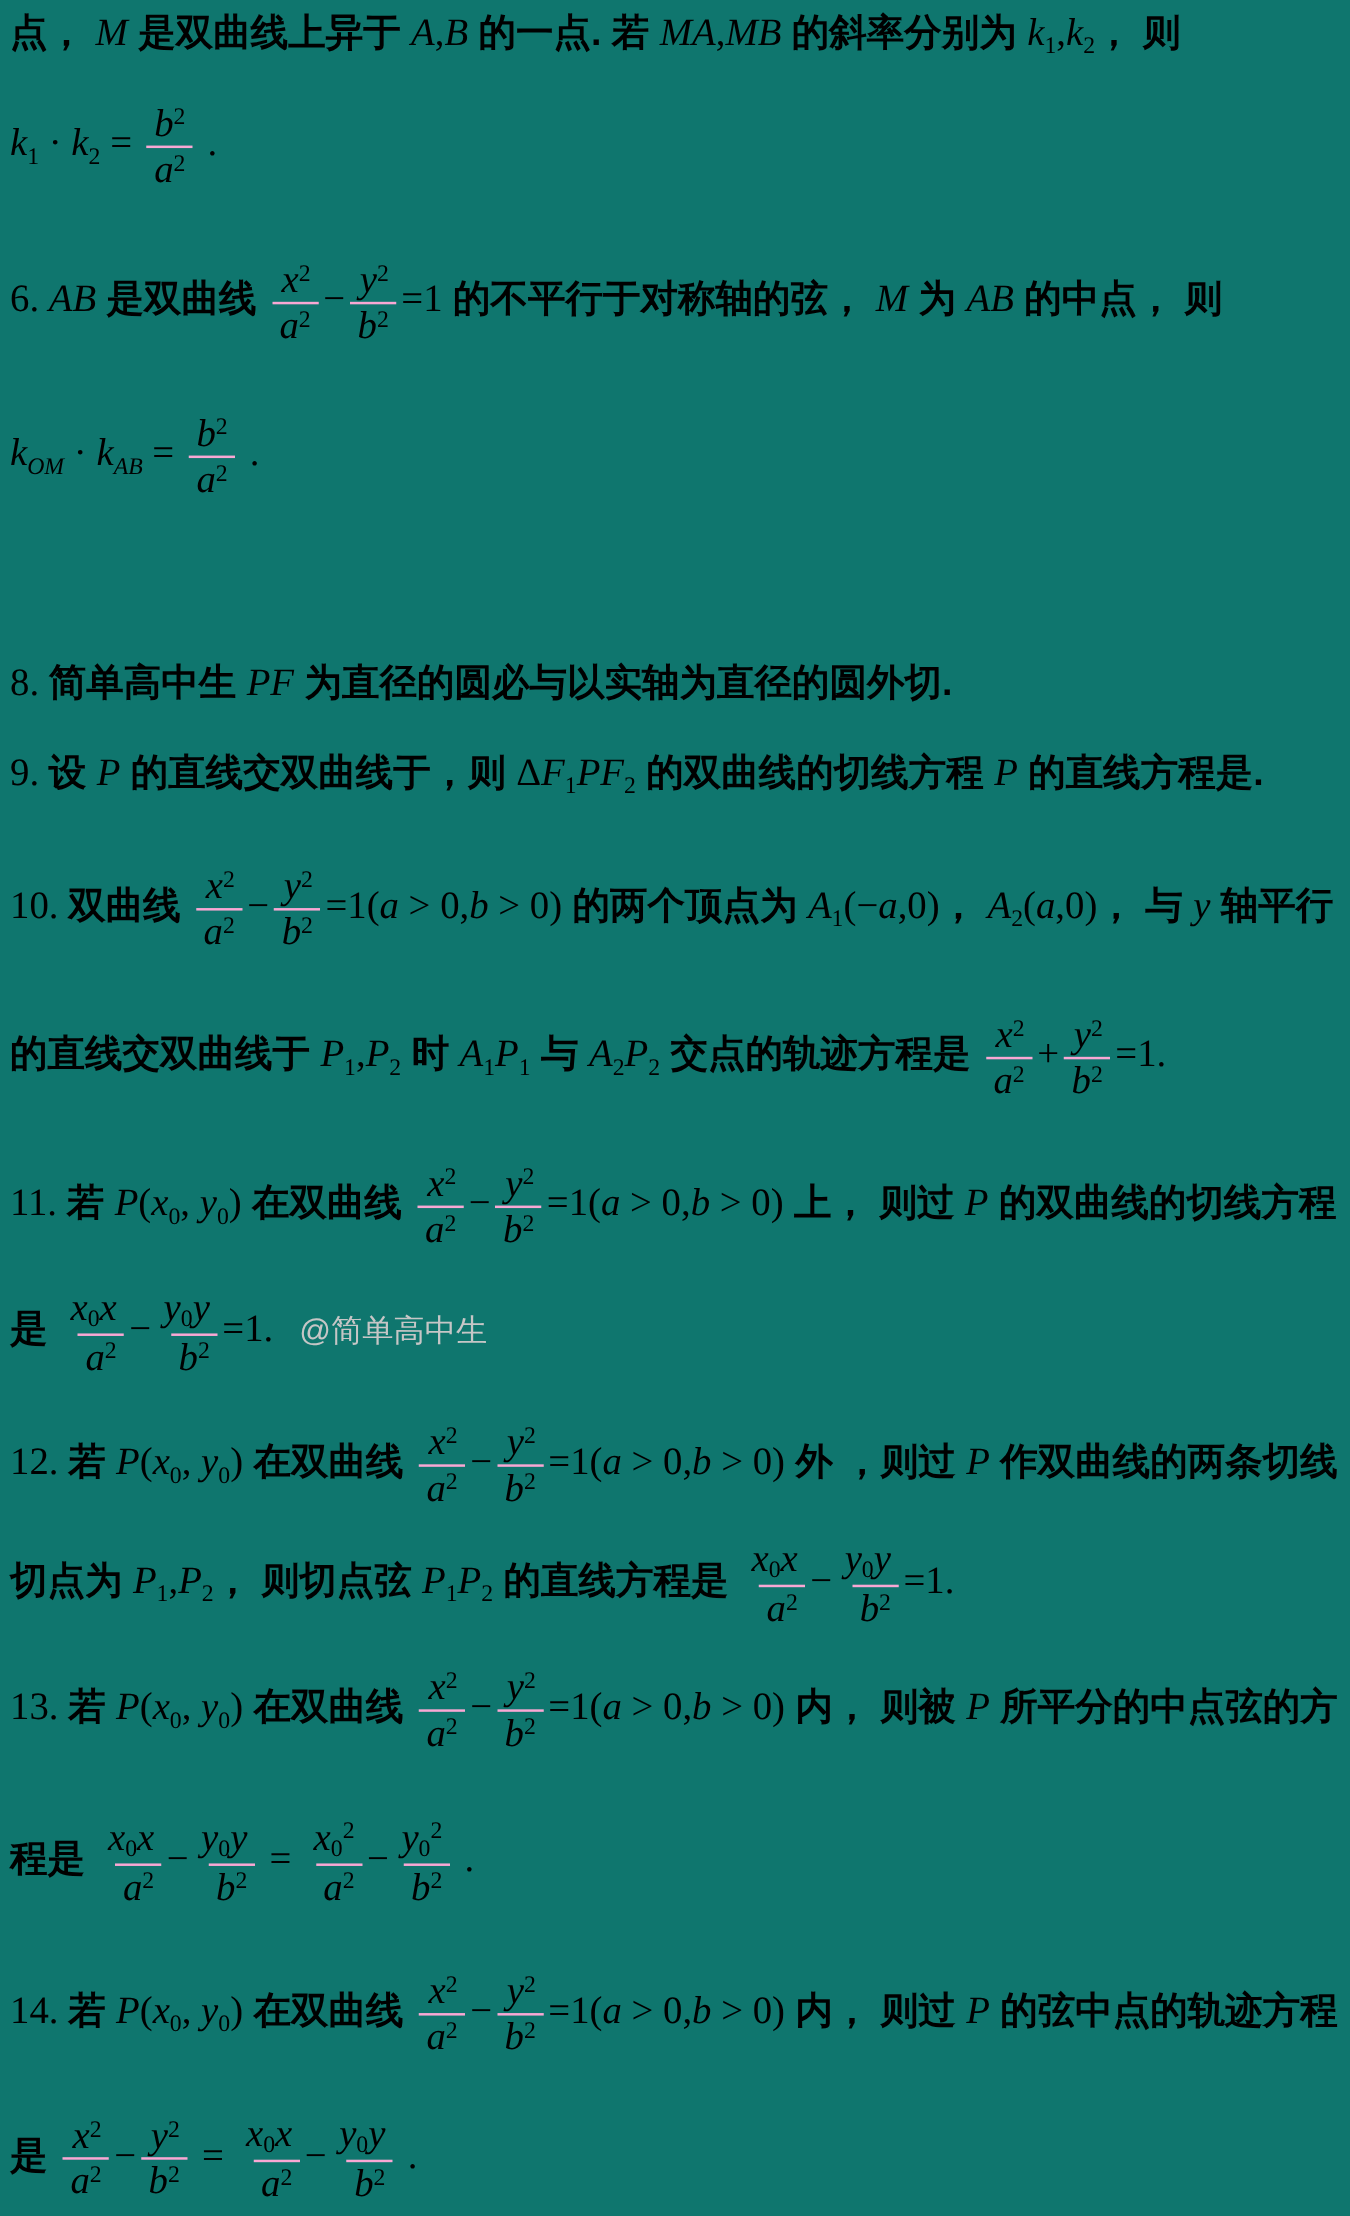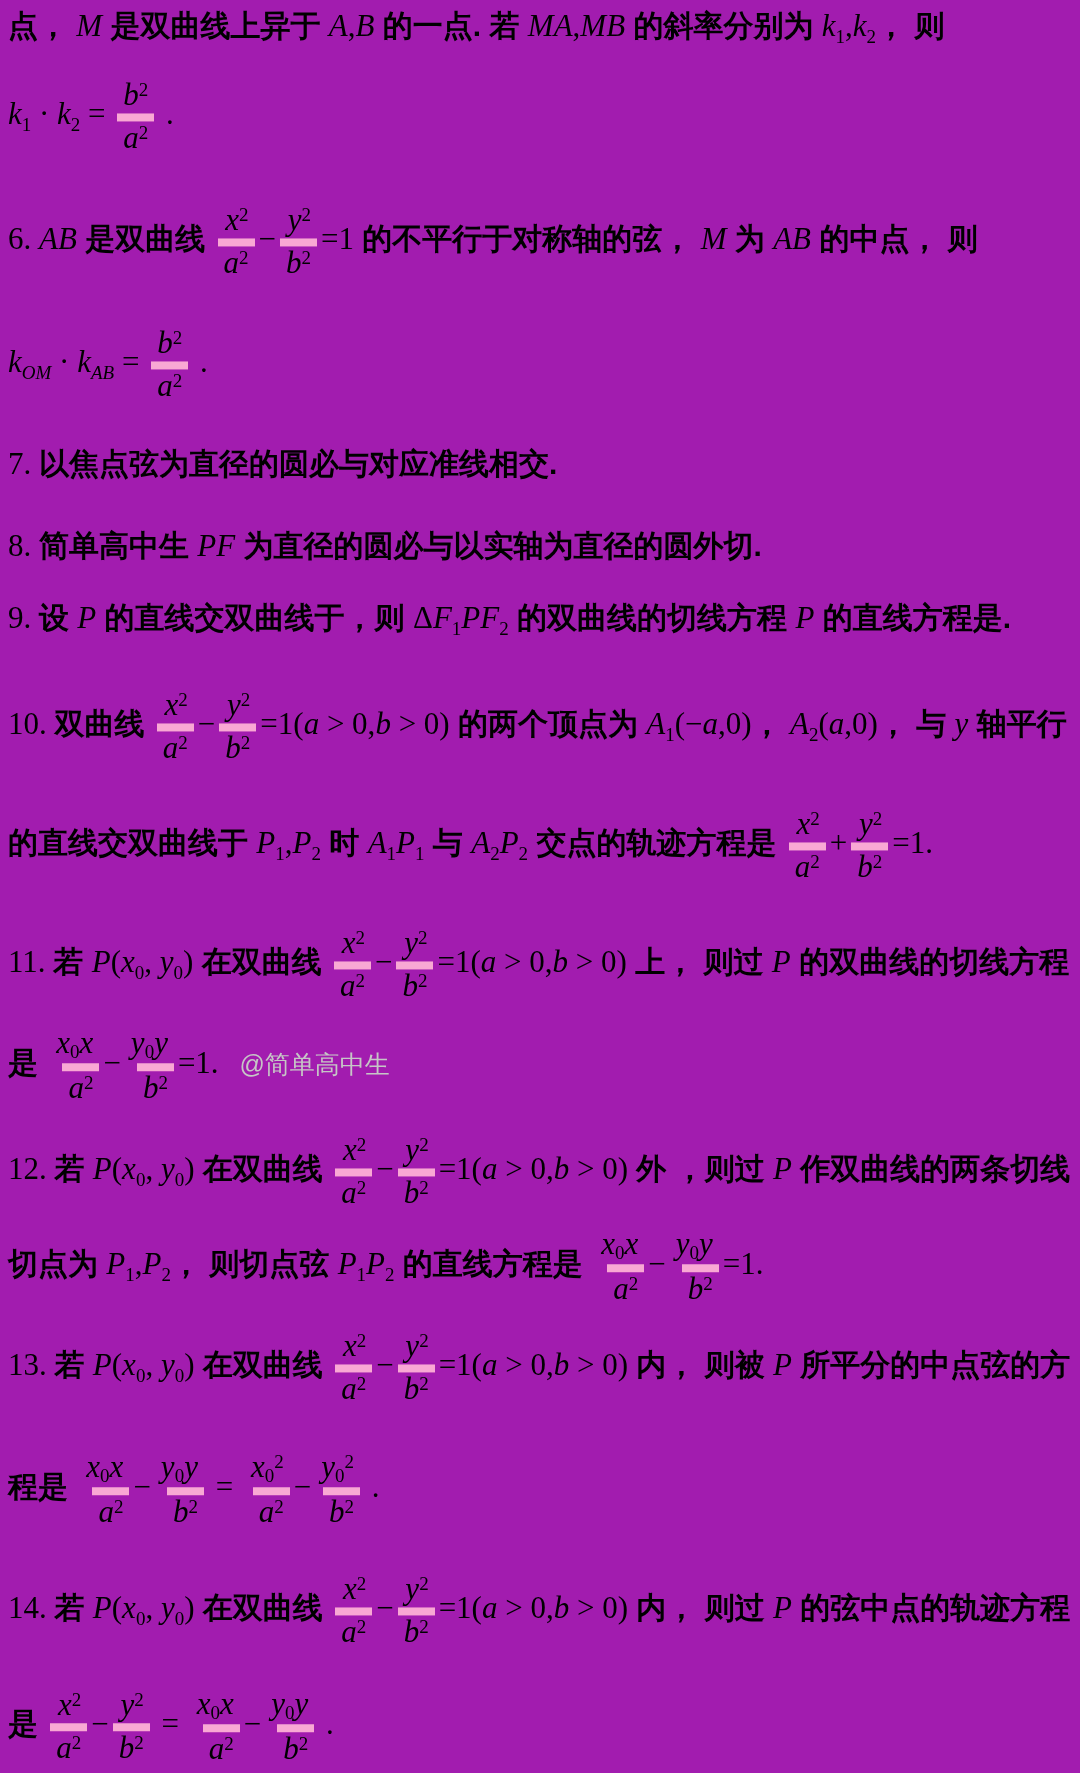--- a/index.html
+++ b/index.html
@@ -55,40 +55,39 @@
     vertical-align:middle;
     margin:0 4px;
     text-align:center;
   }
   .frac .num,.frac .den{
     display:block;
     padding:1px 6px;
     line-height:1.05;
     white-space:pre;
   }
-  .frac .den{border-top:8px solid #f9a8d4;}
+  .frac .den{border-top:2px solid #f9a8d4;}
   .frac .sup{vertical-align:9px;}
   .frac .sub{vertical-align:-5px;}
   
   .wm{
     font-family:"Liberation Sans","DejaVu Sans",sans-serif;
     font-weight:400;
     font-size:25px;
     color:#c6c6c6;
   }
 </style>
 </head>
 <body>
 
-<div class="doc" style="background: #a21caf; color: rgb(0, 0, 0); text-decoration: underline;">
+<div class="doc" style="background: #0f766e; color: rgb(0, 0, 0); text-decoration: underline;">
     <div class="line" style="top: 28px;"><span class="cn">点， </span><span class="mi">M</span><span class="cn"> 是双曲线上异于 </span><span class="mi">A</span><span class="mr">,</span><span class="mi">B</span><span class="cn"> 的一点. 若 </span><span class="mi">MA</span><span class="mr">,</span><span class="mi">MB</span><span class="cn"> 的斜率分别为 </span><span class="mi">k</span><span class="sub">1</span><span class="mr">,</span><span class="mi">k</span><span class="sub">2</span><span class="cn">， 则</span></div>
     <div class="line" style="top: 117px;"><span class="mi">k</span><span class="sub">1</span><span class="mr"> · </span><span class="mi">k</span><span class="sub">2</span><span class="mr"> = </span><span class="frac"><span class="num"><span class="mi">b</span><span class="sup">2</span></span><span class="den"><span class="mi">a</span><span class="sup">2</span></span></span><span class="mr"> .</span></div>
     <div class="line" style="top: 242px;"><span class="mr">6. </span><span class="mi">AB</span><span class="cn"> 是双曲线 </span><span class="frac"><span class="num"><span class="mi">x</span><span class="sup">2</span></span><span class="den"><span class="mi">a</span><span class="sup">2</span></span></span><span class="mr">−</span><span class="frac"><span class="num"><span class="mi">y</span><span class="sup">2</span></span><span class="den"><span class="mi">b</span><span class="sup">2</span></span></span><span class="mr">=1</span><span class="cn"> 的不平行于对称轴的弦， </span><span class="mi">M</span><span class="cn"> 为 </span><span class="mi">AB</span><span class="cn"> 的中点， 则</span></div>
     <div class="line" style="top: 365px;"><span class="mi">k</span><span class="sub subi">OM</span><span class="mr"> · </span><span class="mi">k</span><span class="sub subi">AB</span><span class="mr"> = </span><span class="frac"><span class="num"><span class="mi">b</span><span class="sup">2</span></span><span class="den"><span class="mi">a</span><span class="sup">2</span></span></span><span class="mr"> .</span></div>
-    <div class="line" style="top: 464px;"><span class="mr">7. </span><span class="cn">以焦点弦为直径的圆必与对应准线相交.</span></div>
     <div class="line" style="top: 546px;"><span class="mr">8. </span><span class="cn">简单高中生 </span><span class="mi">PF</span><span class="cn"> 为直径的圆必与以实轴为直径的圆外切.</span></div>
     <div class="line" style="top: 620px;"><span class="mr">9. </span><span class="cn">设 </span><span class="mi">P</span><span class="cn"> 的直线交双曲线于，则 </span><span class="mr">Δ</span><span class="mi">F</span><span class="sub">1</span><span class="mi">PF</span><span class="sub">2</span><span class="cn"> 的双曲线的切线方程 </span><span class="mi">P</span><span class="cn"> 的直线方程是.</span></div>
     <div class="line" style="top: 727px;"><span class="mr">10. </span><span class="cn">双曲线 </span><span class="frac"><span class="num"><span class="mi">x</span><span class="sup">2</span></span><span class="den"><span class="mi">a</span><span class="sup">2</span></span></span><span class="mr">−</span><span class="frac"><span class="num"><span class="mi">y</span><span class="sup">2</span></span><span class="den"><span class="mi">b</span><span class="sup">2</span></span></span><span class="mr">=1(</span><span class="mi">a</span><span class="mr"> &gt; 0,</span><span class="mi">b</span><span class="mr"> &gt; 0)</span><span class="cn"> 的两个顶点为 </span><span class="mi">A</span><span class="sub">1</span><span class="mr">(−</span><span class="mi">a</span><span class="mr">,0)</span><span class="cn">， </span><span class="mi">A</span><span class="sub">2</span><span class="mr">(</span><span class="mi">a</span><span class="mr">,0)</span><span class="cn">， 与 </span><span class="mi">y</span><span class="cn"> 轴平行</span></div>
     <div class="line" style="top: 846px;"><span class="cn">的直线交双曲线于 </span><span class="mi">P</span><span class="sub">1</span><span class="mr">,</span><span class="mi">P</span><span class="sub">2</span><span class="cn"> 时 </span><span class="mi">A</span><span class="sub">1</span><span class="mi">P</span><span class="sub">1</span><span class="cn"> 与 </span><span class="mi">A</span><span class="sub">2</span><span class="mi">P</span><span class="sub">2</span><span class="cn"> 交点的轨迹方程是 </span><span class="frac"><span class="num"><span class="mi">x</span><span class="sup">2</span></span><span class="den"><span class="mi">a</span><span class="sup">2</span></span></span><span class="mr">+</span><span class="frac"><span class="num"><span class="mi">y</span><span class="sup">2</span></span><span class="den"><span class="mi">b</span><span class="sup">2</span></span></span><span class="mr">=1.</span></div>
     <div class="line" style="top: 965px;"><span class="mr">11. </span><span class="cn">若 </span><span class="mi">P</span><span class="mr">(</span><span class="mi">x</span><span class="sub">0</span><span class="mr">, </span><span class="mi">y</span><span class="sub">0</span><span class="mr">)</span><span class="cn"> 在双曲线 </span><span class="frac"><span class="num"><span class="mi">x</span><span class="sup">2</span></span><span class="den"><span class="mi">a</span><span class="sup">2</span></span></span><span class="mr">−</span><span class="frac"><span class="num"><span class="mi">y</span><span class="sup">2</span></span><span class="den"><span class="mi">b</span><span class="sup">2</span></span></span><span class="mr">=1(</span><span class="mi">a</span><span class="mr"> &gt; 0,</span><span class="mi">b</span><span class="mr"> &gt; 0)</span><span class="cn"> 上， 则过 </span><span class="mi">P</span><span class="cn"> 的双曲线的切线方程</span></div>
     <div class="line" style="top: 1066px;"><span class="cn">是 </span><span class="frac"><span class="num"><span class="mi">x</span><span class="sub">0</span><span class="mi">x</span></span><span class="den"><span class="mi">a</span><span class="sup">2</span></span></span><span class="mr">−</span><span class="frac"><span class="num"><span class="mi">y</span><span class="sub">0</span><span class="mi">y</span></span><span class="den"><span class="mi">b</span><span class="sup">2</span></span></span><span class="mr">=1.</span><span class="wm" style="color: rgb(198, 198, 198);">   @简单高中生</span></div>
     <div class="line" style="top: 1172px;"><span class="mr">12. </span><span class="cn">若 </span><span class="mi">P</span><span class="mr">(</span><span class="mi">x</span><span class="sub">0</span><span class="mr">, </span><span class="mi">y</span><span class="sub">0</span><span class="mr">)</span><span class="cn"> 在双曲线 </span><span class="frac"><span class="num"><span class="mi">x</span><span class="sup">2</span></span><span class="den"><span class="mi">a</span><span class="sup">2</span></span></span><span class="mr">−</span><span class="frac"><span class="num"><span class="mi">y</span><span class="sup">2</span></span><span class="den"><span class="mi">b</span><span class="sup">2</span></span></span><span class="mr">=1(</span><span class="mi">a</span><span class="mr"> &gt; 0,</span><span class="mi">b</span><span class="mr"> &gt; 0)</span><span class="cn"> 外 ，则过 </span><span class="mi">P</span><span class="cn"> 作双曲线的两条切线</span></div>
     <div class="line" style="top: 1267px;"><span class="cn">切点为 </span><span class="mi">P</span><span class="sub">1</span><span class="mr">,</span><span class="mi">P</span><span class="sub">2</span><span class="cn">， 则切点弦 </span><span class="mi">P</span><span class="sub">1</span><span class="mi">P</span><span class="sub">2</span><span class="cn"> 的直线方程是 </span><span class="frac"><span class="num"><span class="mi">x</span><span class="sub">0</span><span class="mi">x</span></span><span class="den"><span class="mi">a</span><span class="sup">2</span></span></span><span class="mr">−</span><span class="frac"><span class="num"><span class="mi">y</span><span class="sub">0</span><span class="mi">y</span></span><span class="den"><span class="mi">b</span><span class="sup">2</span></span></span><span class="mr">=1.</span></div>
     <div class="line" style="top: 1368px;"><span class="mr">13. </span><span class="cn">若 </span><span class="mi">P</span><span class="mr">(</span><span class="mi">x</span><span class="sub">0</span><span class="mr">, </span><span class="mi">y</span><span class="sub">0</span><span class="mr">)</span><span class="cn"> 在双曲线 </span><span class="frac"><span class="num"><span class="mi">x</span><span class="sup">2</span></span><span class="den"><span class="mi">a</span><span class="sup">2</span></span></span><span class="mr">−</span><span class="frac"><span class="num"><span class="mi">y</span><span class="sup">2</span></span><span class="den"><span class="mi">b</span><span class="sup">2</span></span></span><span class="mr">=1(</span><span class="mi">a</span><span class="mr"> &gt; 0,</span><span class="mi">b</span><span class="mr"> &gt; 0)</span><span class="cn"> 内， 则被 </span><span class="mi">P</span><span class="cn"> 所平分的中点弦的方</span></div>
     <div class="line" style="top: 1490px;"><span class="cn">程是 </span><span class="frac"><span class="num"><span class="mi">x</span><span class="sub">0</span><span class="mi">x</span></span><span class="den"><span class="mi">a</span><span class="sup">2</span></span></span><span class="mr">−</span><span class="frac"><span class="num"><span class="mi">y</span><span class="sub">0</span><span class="mi">y</span></span><span class="den"><span class="mi">b</span><span class="sup">2</span></span></span><span class="mr"> = </span><span class="frac"><span class="num"><span class="mi">x</span><span class="sub">0</span><span class="sup">2</span></span><span class="den"><span class="mi">a</span><span class="sup">2</span></span></span><span class="mr">−</span><span class="frac"><span class="num"><span class="mi">y</span><span class="sub">0</span><span class="sup">2</span></span><span class="den"><span class="mi">b</span><span class="sup">2</span></span></span><span class="mr"> .</span></div>

